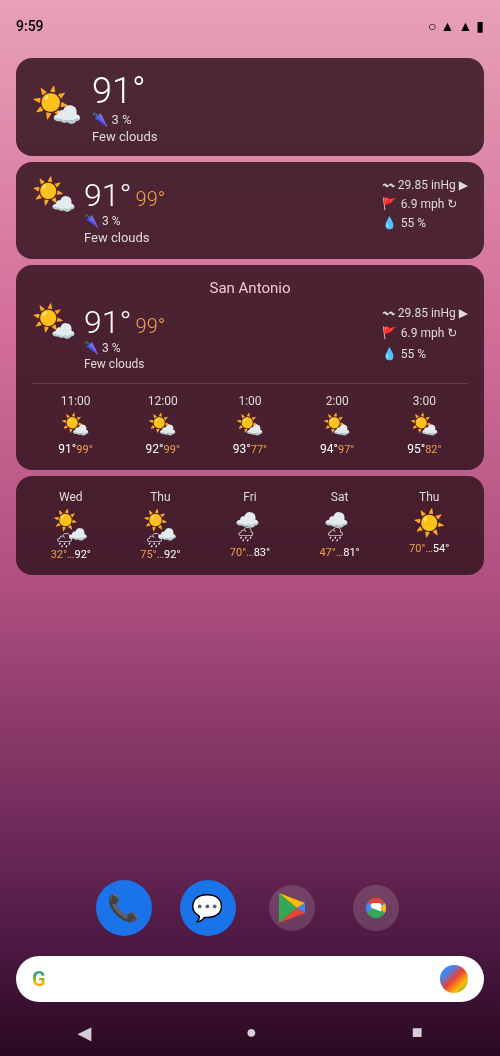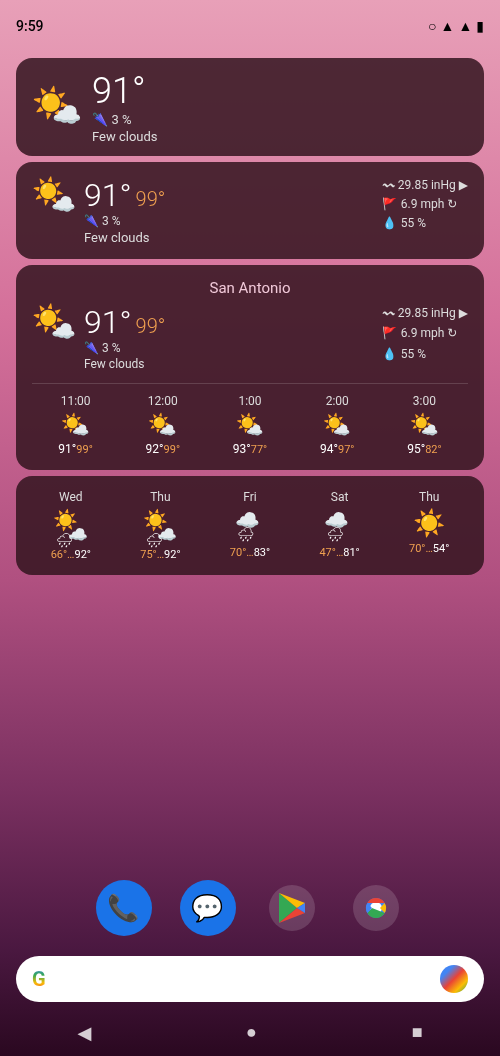--- a/index.html
+++ b/index.html
@@ -377,21 +377,21 @@
 <div class="weekly-widget">
   <div class="weekly-row" id="weekly-container">
   <div class="day-item">
       <div class="day-name">Wed</div>
       <div style="position:relative;width:34px;height:36px;margin:4px auto;">
         <span style="position:absolute;top:0;left:0;font-size:20px;">☀️</span>
         <span style="position:absolute;bottom:0;right:0;font-size:16px;">☁️</span>
         <span style="position:absolute;bottom:-4px;left:2px;font-size:14px;">🌧</span>
       </div>
       <div class="day-temps">
-        <span class="day-temp-lo">66°…</span><span class="day-temp-hi">92°</span>
+        <span class="day-temp-lo">32°…</span><span class="day-temp-hi">92°</span>
       </div>
     </div>
       <div class="day-item">
       <div class="day-name">Thu</div>
       <div style="position:relative;width:34px;height:36px;margin:4px auto;">
         <span style="position:absolute;top:0;left:0;font-size:20px;">☀️</span>
         <span style="position:absolute;bottom:0;right:0;font-size:16px;">☁️</span>
         <span style="position:absolute;bottom:-4px;left:2px;font-size:14px;">🌧</span>
       </div>
       <div class="day-temps">

